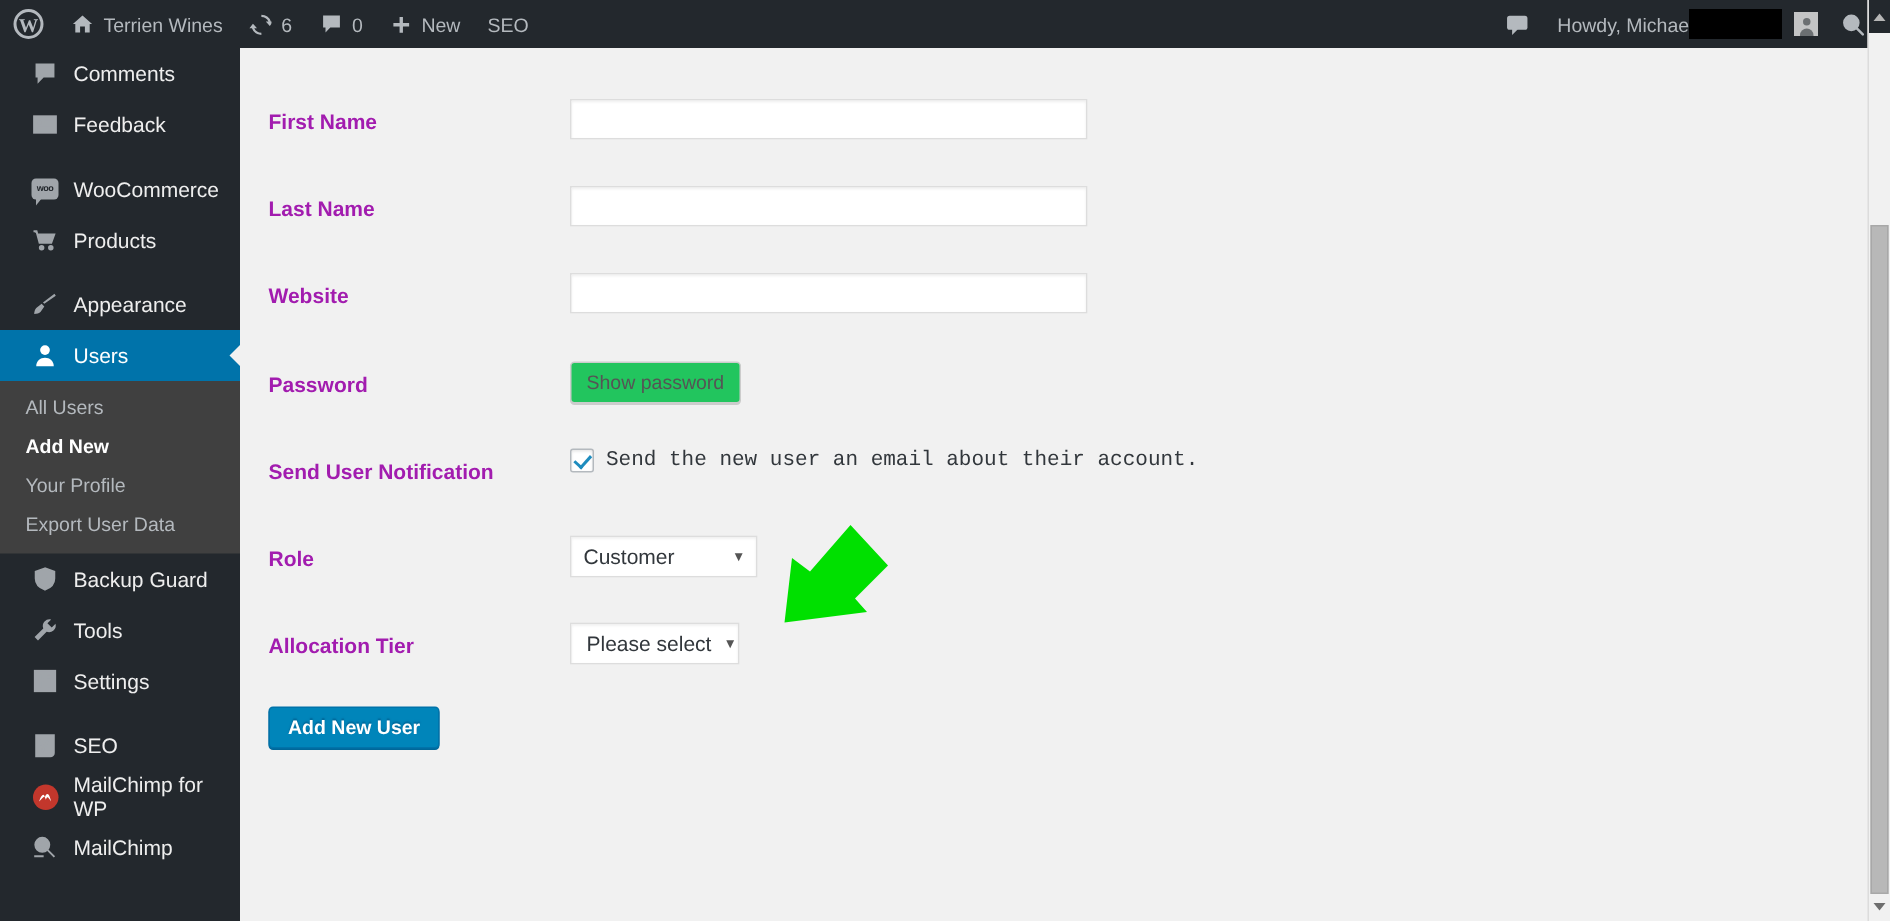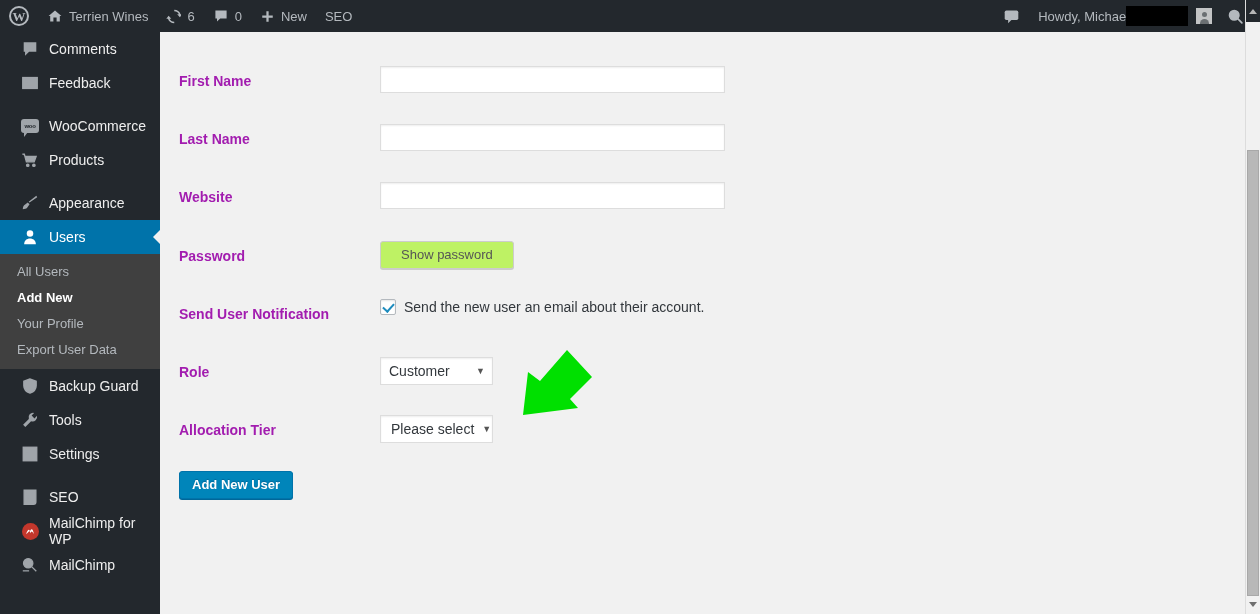--- a/index.html
+++ b/index.html
@@ -207,33 +207,33 @@
     box-shadow: inset 0 1px 2px rgba(0,0,0,0.07);
     border-radius: 0;
     padding: 0 8px;
     font-size: 14px;
     font-family: "Liberation Sans", sans-serif;
     color: #32373c;
     outline: none;
   }
   .btn-secondary {
     height: 28px;
-    background: #bef264;
+    background: #22c55e;
     border: 1px solid #ccc;
     border-radius: 3px;
     box-shadow: 0 1px 0 #ccc;
     color: #555;
     font-size: 13px;
     font-family: "Liberation Sans", sans-serif;
-    padding: 0 20px;
+    padding: 0 10px;
     cursor: pointer;
     line-height: 26px;
   }
 
-  .chk-wrap { display: flex; align-items: center; gap: 8px; }
+  .chk-wrap { display: flex; align-items: center; gap: 8px; font-family: Liberation Mono, monospace; }
   .chk {
     width: 16px; height: 16px;
     background: #fff;
     border: 1px solid #b4b9be;
     border-radius: 2px;
     box-shadow: inset 0 1px 2px rgba(0,0,0,0.1);
     position: relative;
     cursor: pointer;
     flex: 0 0 16px;
   }
@@ -258,21 +258,21 @@
     font-family: "Liberation Sans", sans-serif;
     color: #32373c;
     display: inline-flex;
     align-items: center;
     padding: 0 7px 0 8px;
     cursor: pointer;
     gap: 8px;
     white-space: nowrap;
   }
   .sel .caret { font-size: 9px; color: #555; margin-left: auto; }
-  .sel-role { width: 113px; }
+  .sel-role { width: 125px; }
   .sel-tier { width: 113px; padding-left: 10px; }
 
   .submit-wrap { padding: 12px 0 0 19px; }
   .btn-primary {
     background: #0085ba;
     border: 1px solid #0073aa;
     border-radius: 3px;
     box-shadow: 0 1px 0 #006799;
     color: #fff;
     font-size: 13px;

